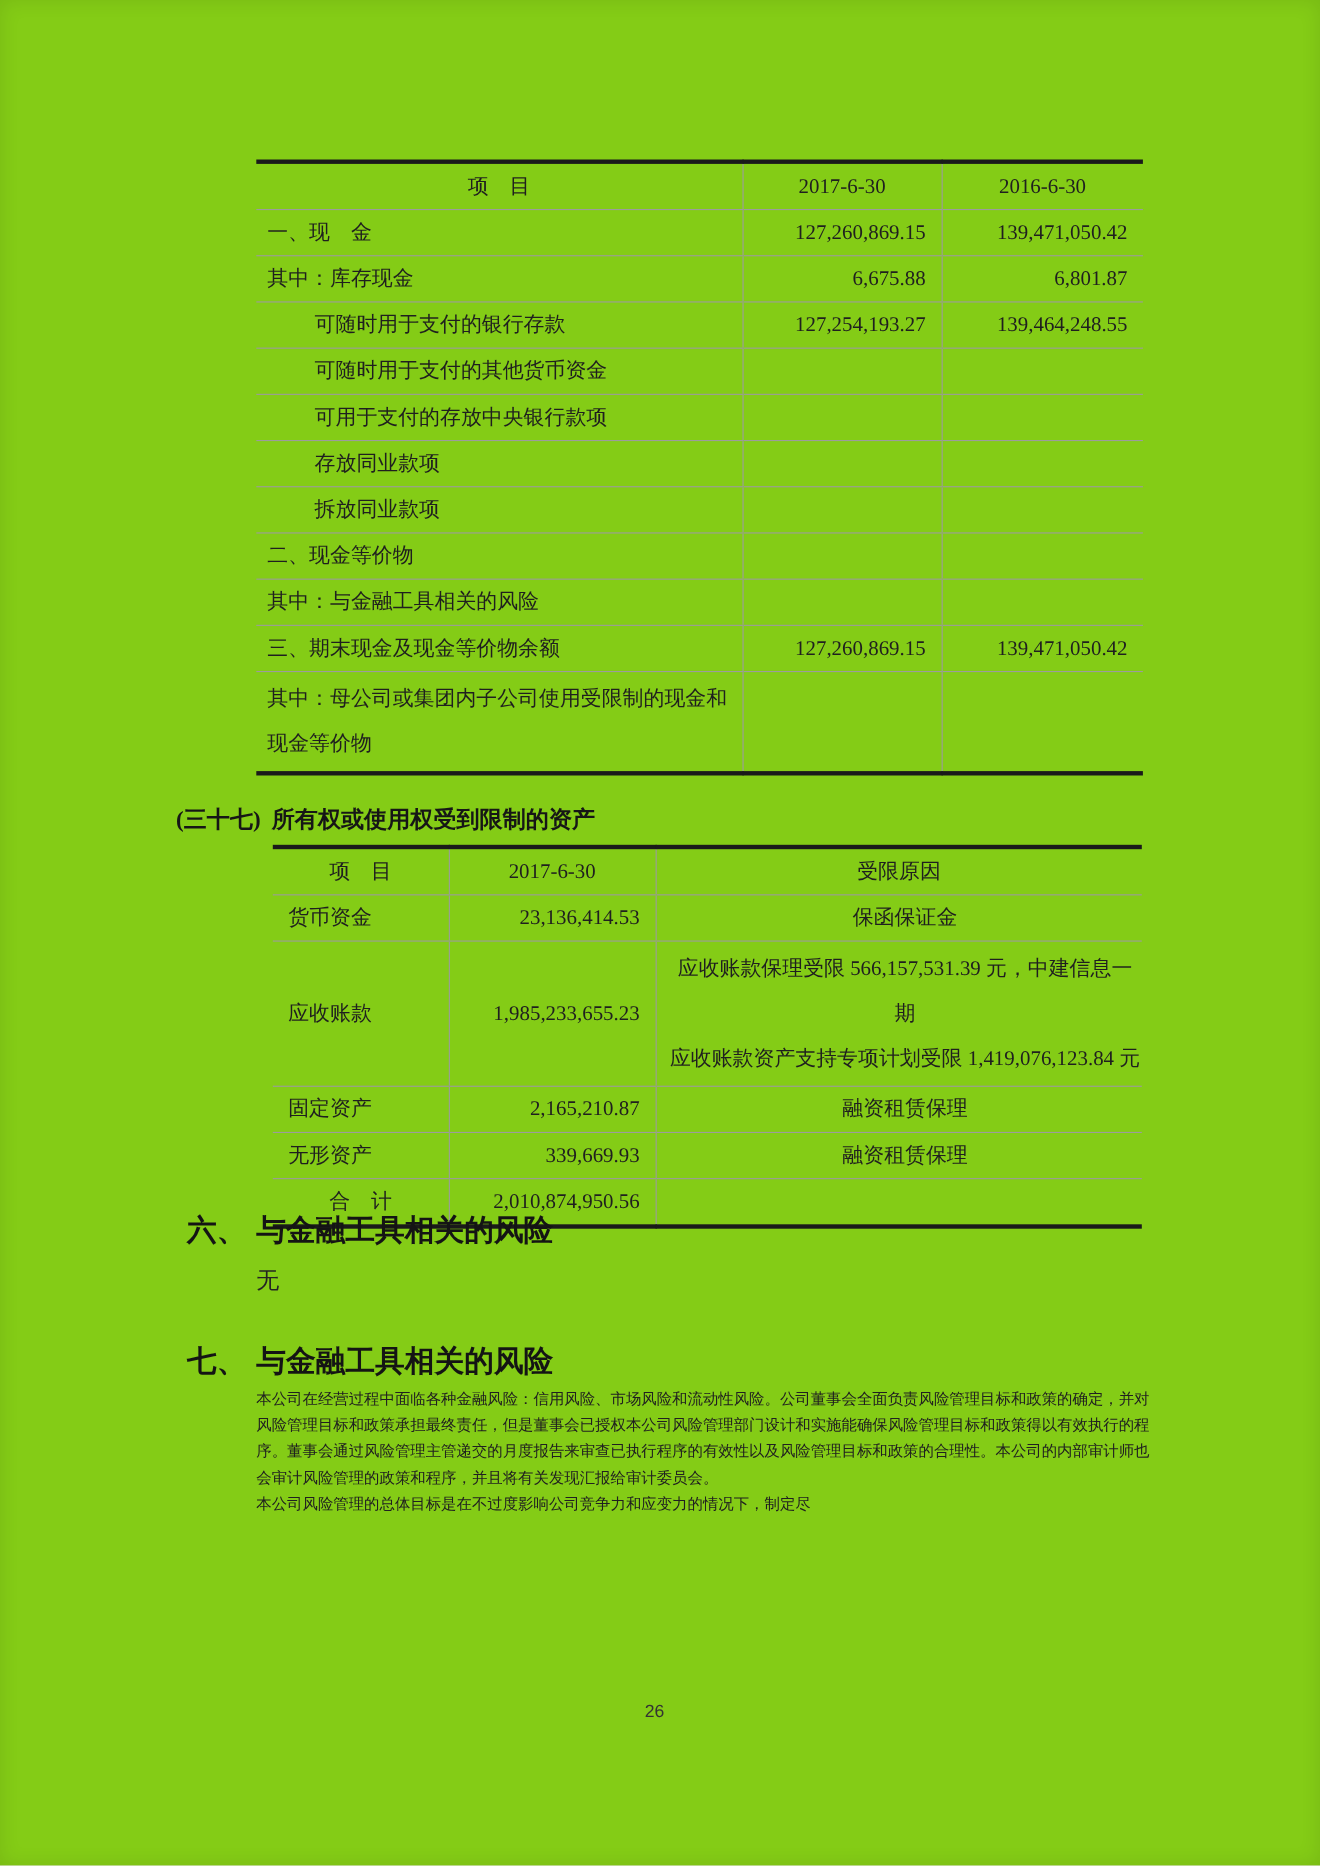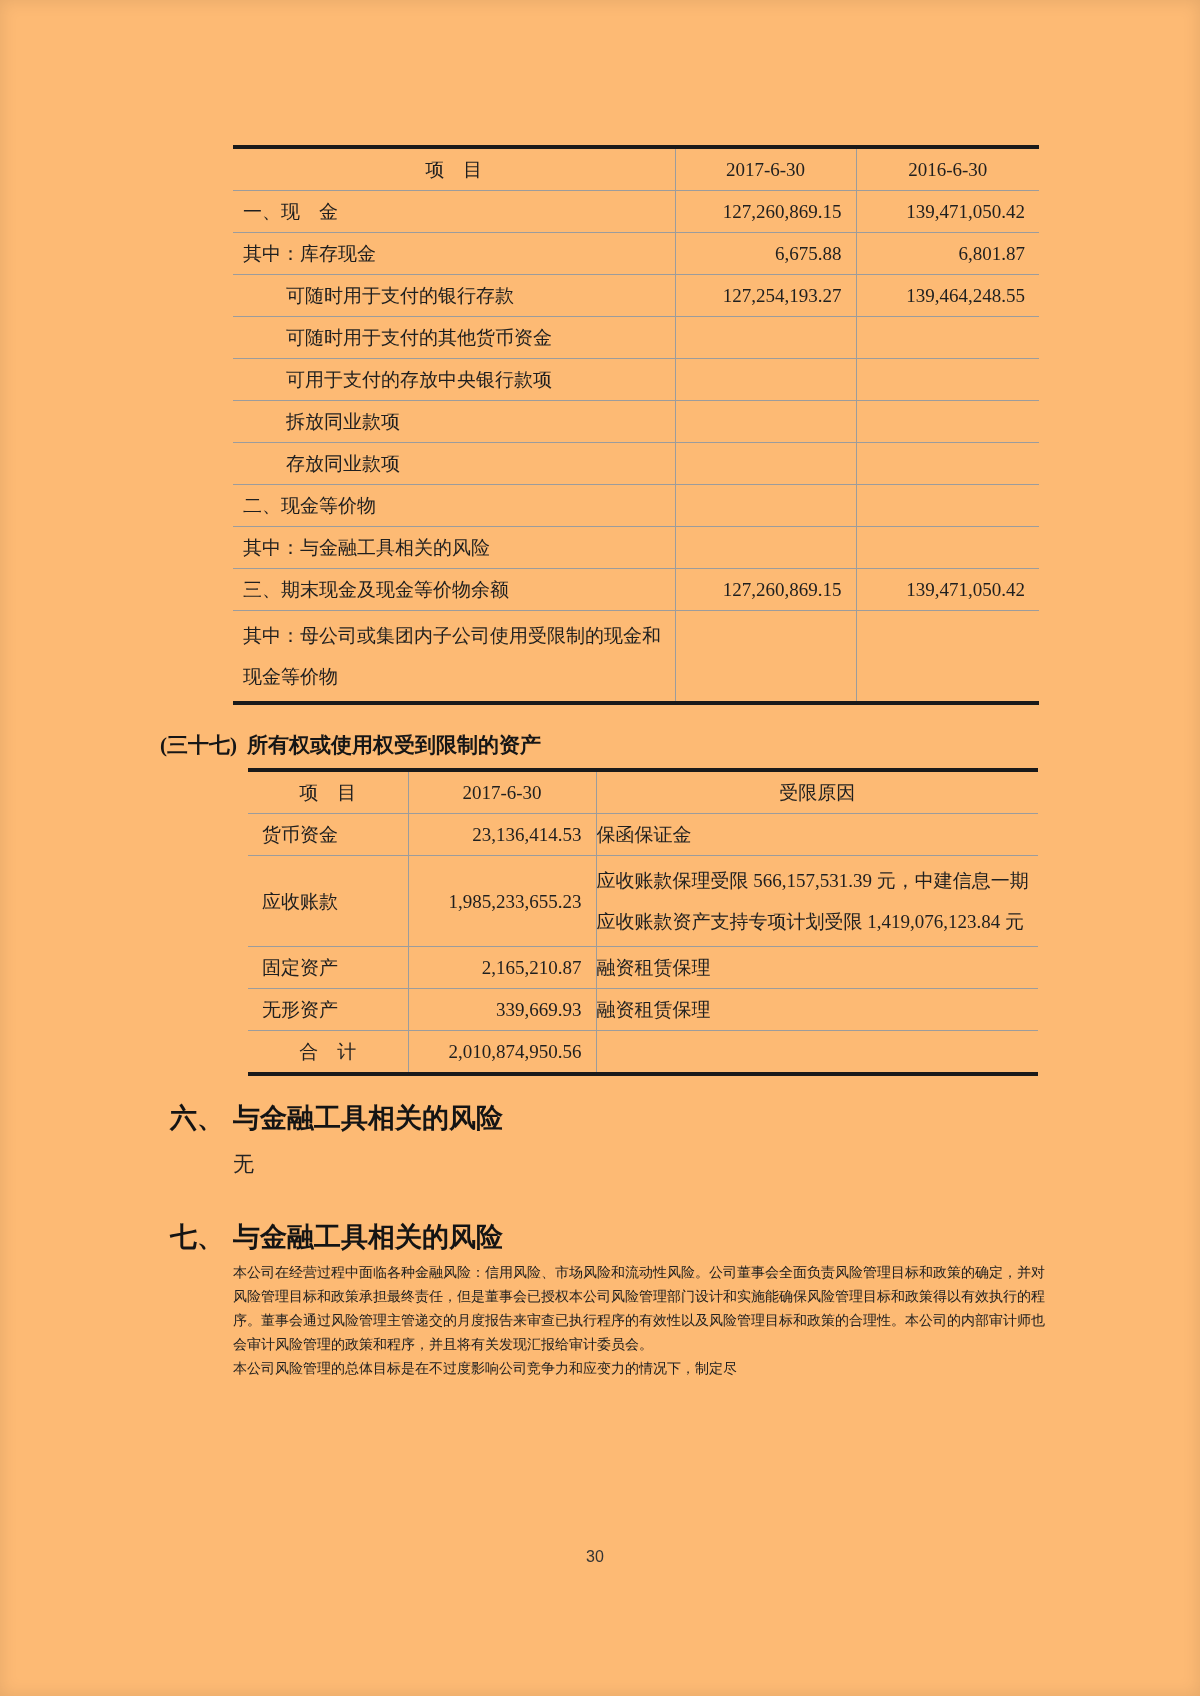--- a/index.html
+++ b/index.html
@@ -1,20 +1,20 @@
 <!DOCTYPE html>
 <html><head>
 <meta charset="utf-8">
 <style>
   html,body { margin:0; padding:0; background:#e8e8e8; }
   .page {
     position:relative;
     width:1200px; height:1696px;
     margin:0 auto;
-    background:#fdba74;
+    background:#84cc16;
     box-shadow: inset 0 0 18px rgba(0,0,0,0.10);
     font-family:"Liberation Serif","DejaVu Serif",serif;
     color:#1f1f1f;
     overflow:hidden;
   }
 
   table { border-collapse:collapse; table-layout:fixed; position:absolute; }
   th, td {
     font-weight:normal;
     font-size:19px;
@@ -40,21 +40,21 @@
     border-top:4px solid #1a1a1a;
     border-bottom:4px solid #1a1a1a;
   }
   .t2 th + th, .t2 td + td { border-left:1px solid #9c9c9c; }
 
   .center { text-align:center; }
   .item   { text-align:left; padding-left:10px; }
   .item2  { text-align:left; padding-left:14px; }
   .indent { padding-left:53px; }
   .num    { text-align:right; padding-right:14px; }
-  .reason { text-align:left; }
+  .reason { text-align:center; padding-left:11px; }
   .block  { display:block; }
   .pad-row td { padding-top:4px; padding-bottom:4px; }
 
   
   .sec37 {
     position:absolute; left:160px; top:731px;
     font-family:"Liberation Sans","DejaVu Sans",sans-serif;
     font-weight:bold; font-size:21px; color:#161616;
     display:flex;
   }
@@ -127,26 +127,26 @@
         <td class="item indent">可随时用于支付的其他货币资金</td>
         <td class="num"></td>
         <td class="num"></td>
       </tr>
       <tr>
         <td class="item indent">可用于支付的存放中央银行款项</td>
         <td class="num"></td>
         <td class="num"></td>
       </tr>
       <tr>
+        <td class="item indent">存放同业款项</td>
+        <td class="num"></td>
+        <td class="num"></td>
+      </tr>
+      <tr>
         <td class="item indent">拆放同业款项</td>
-        <td class="num"></td>
-        <td class="num"></td>
-      </tr>
-      <tr>
-        <td class="item indent">存放同业款项</td>
         <td class="num"></td>
         <td class="num"></td>
       </tr>
       <tr>
         <td class="item">二、现金等价物</td>
         <td class="num"></td>
         <td class="num"></td>
       </tr>
       <tr>
         <td class="item">其中：与金融工具相关的风险</td>
@@ -228,15 +228,15 @@
   <div class="main-heading" id="sec7">
     <span class="mh-num">七、</span>
     <span>与金融工具相关的风险</span>
   </div>
 
   <div class="risk-text">
     <p>本公司在经营过程中面临各种金融风险：信用风险、市场风险和流动性风险。公司董事会全面负责风险管理目标和政策的确定，并对风险管理目标和政策承担最终责任，但是董事会已授权本公司风险管理部门设计和实施能确保风险管理目标和政策得以有效执行的程序。董事会通过风险管理主管递交的月度报告来审查已执行程序的有效性以及风险管理目标和政策的合理性。本公司的内部审计师也会审计风险管理的政策和程序，并且将有关发现汇报给审计委员会。</p>
     <p>本公司风险管理的总体目标是在不过度影响公司竞争力和应变力的情况下，制定尽</p>
   </div>
 
-  <div class="page-number">30</div>
+  <div class="page-number">26</div>
 
 </div>
 
 </body></html>

